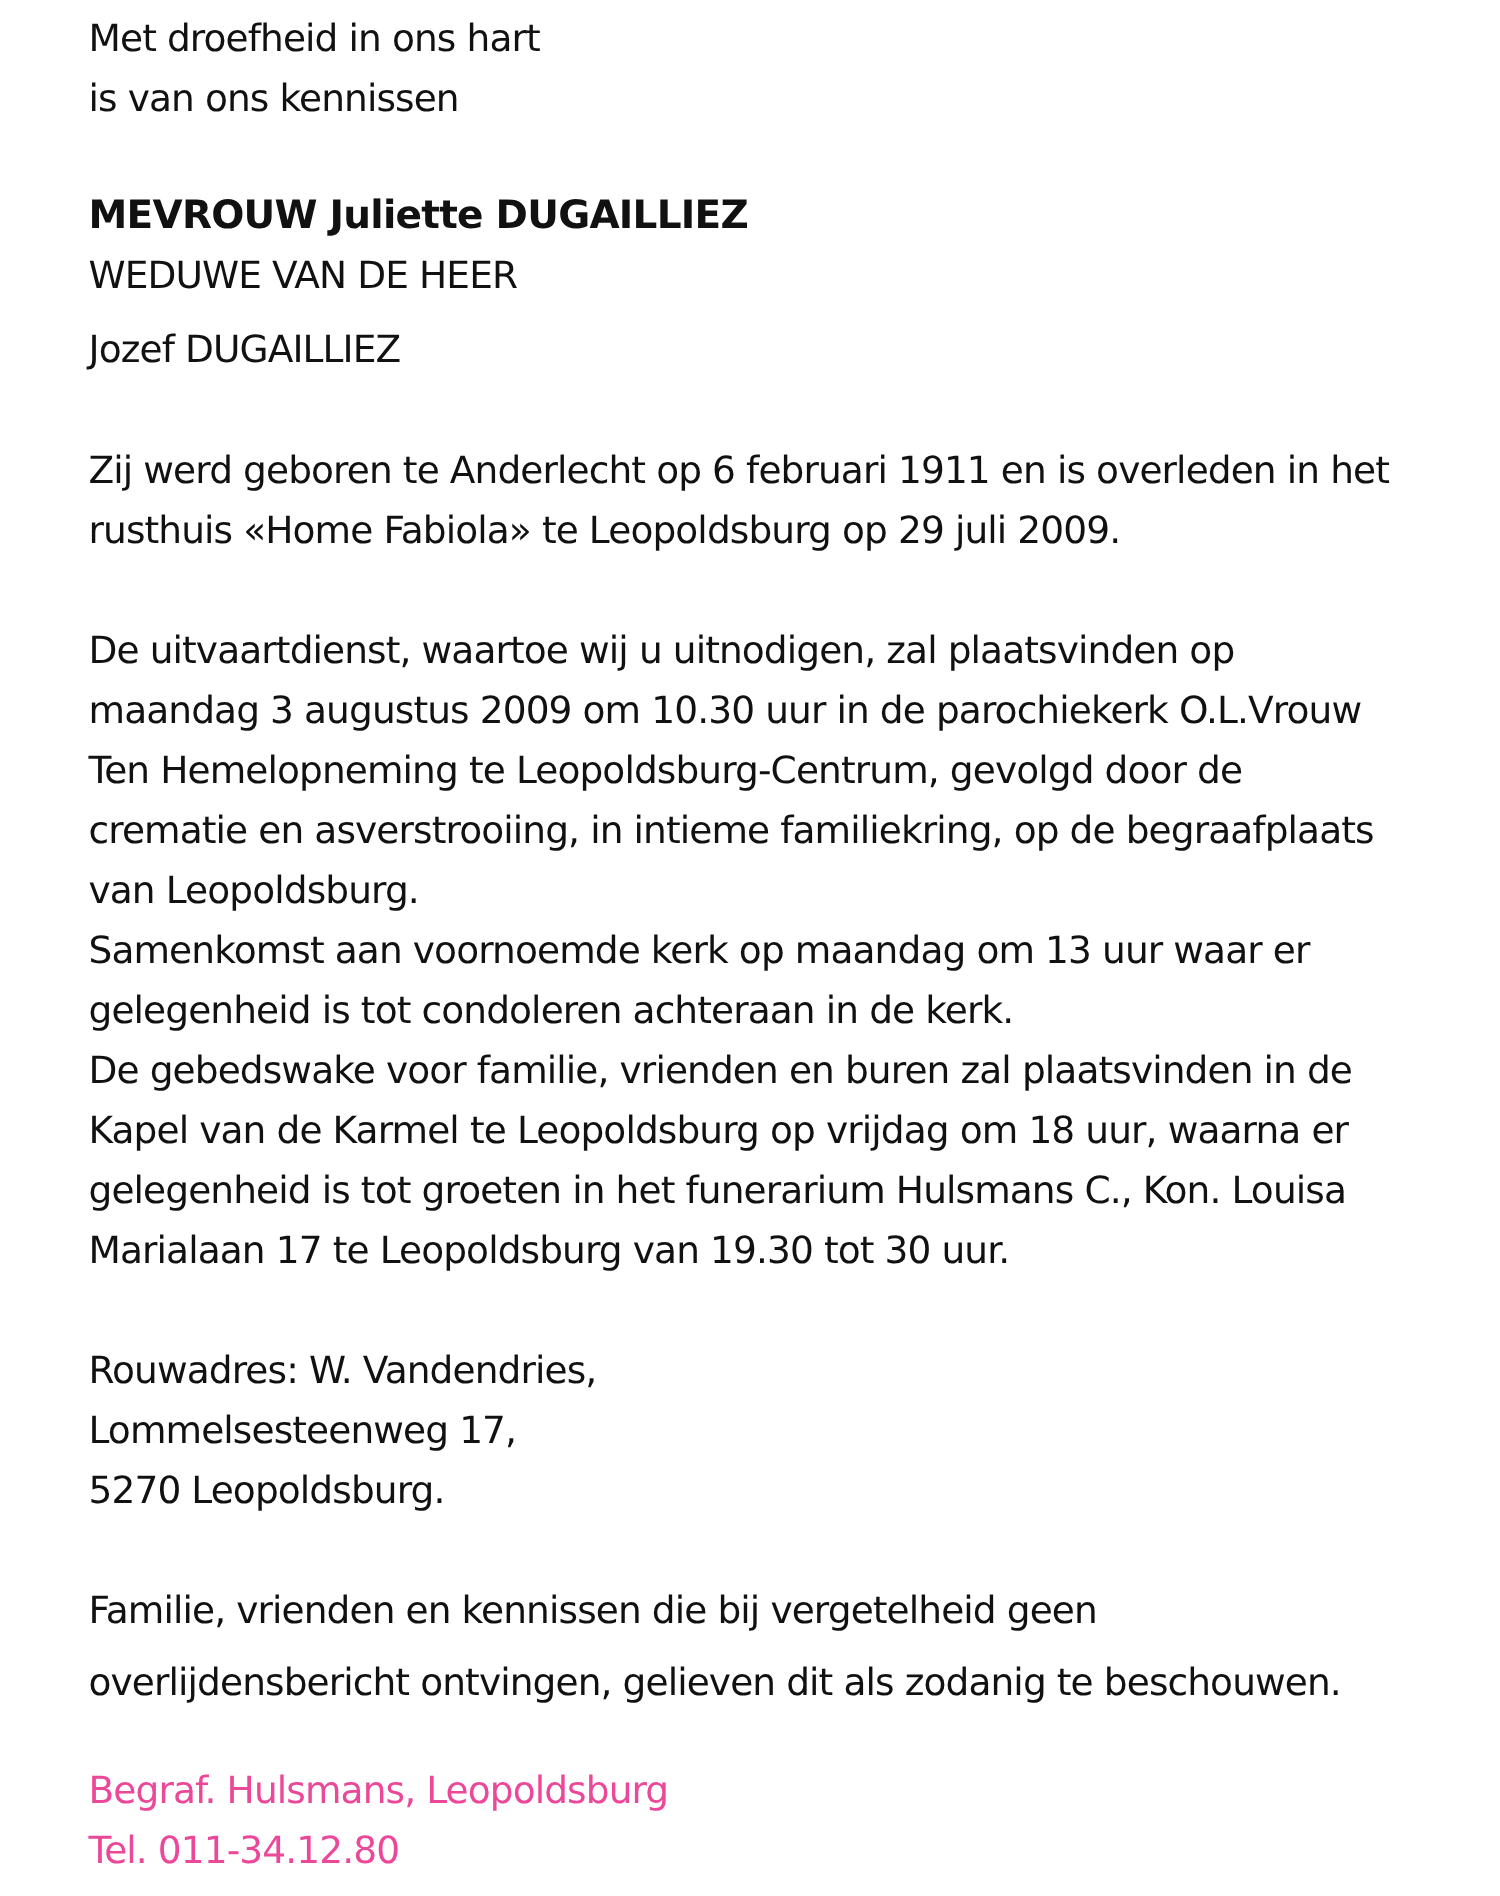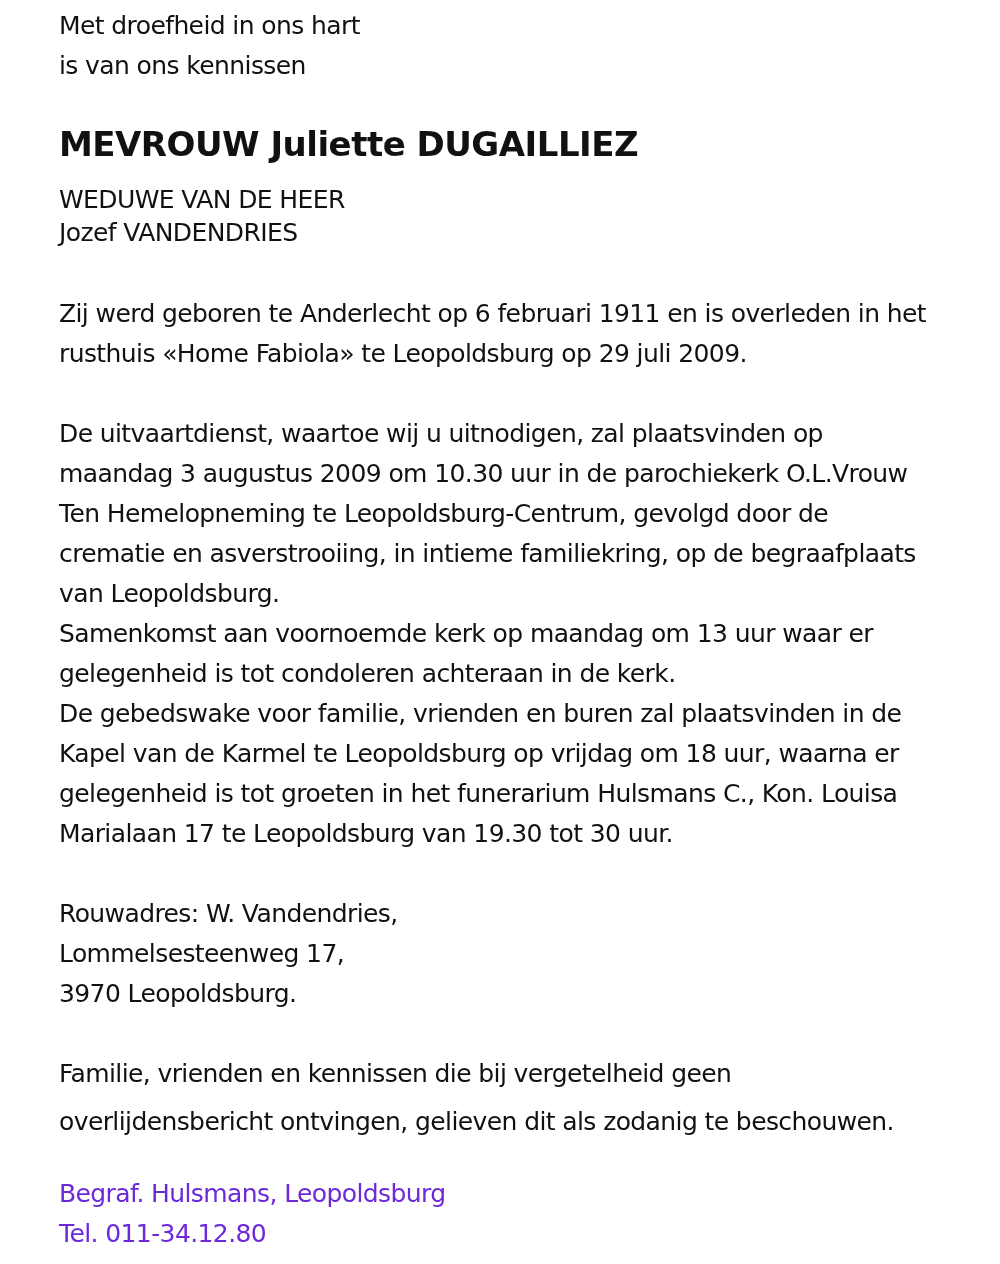--- a/index.html
+++ b/index.html
@@ -23,41 +23,41 @@
     .line {
       position: absolute;
       left: 11px;
       font-size: 25px;
       line-height: 40px;
       white-space: nowrap;
       letter-spacing: -0.6px;
     }
     .heading {
       font-weight: bold;
-      font-size: 34px;
+      font-size: 26px;
       letter-spacing: -0.5px;
     }
     .muted {
-      color: #6d28d9;
+      color: #ec4899;
     }
   </style>
 </head>
 <body>
 
 <div class="page">
 
   <div>
     <div class="line" style="top:6px">Met droefheid in ons hart</div>
     <div class="line" style="top:46px">is van ons kennissen</div>
   </div>
 
   <div>
     <div class="line heading" style="top:124px">MEVROUW Juliette DUGAILLIEZ</div>
-    <div class="line" style="top:180px">WEDUWE VAN DE HEER</div>
-    <div class="line" style="top:213px">Jozef VANDENDRIES</div>
+    <div class="line" style="top:164px">WEDUWE VAN DE HEER</div>
+    <div class="line" style="top:213px">Jozef DUGAILLIEZ</div>
   </div>
 
   <div>
     <div class="line" style="top:294px">Zij werd geboren te Anderlecht op 6 februari 1911 en is overleden in het</div>
     <div class="line" style="top:334px">rusthuis «Home Fabiola» te Leopoldsburg op 29 juli 2009.</div>
   </div>
 
   <div>
     <div class="line" style="top:414px">De uitvaartdienst, waartoe wij u uitnodigen, zal plaatsvinden op</div>
     <div class="line" style="top:454px">maandag 3 augustus 2009 om 10.30 uur in de parochiekerk O.L.Vrouw</div>
@@ -68,21 +68,21 @@
     <div class="line" style="top:654px">gelegenheid is tot condoleren achteraan in de kerk.</div>
     <div class="line" style="top:694px">De gebedswake voor familie, vrienden en buren zal plaatsvinden in de</div>
     <div class="line" style="top:734px">Kapel van de Karmel te Leopoldsburg op vrijdag om 18 uur, waarna er</div>
     <div class="line" style="top:774px">gelegenheid is tot groeten in het funerarium Hulsmans C., Kon. Louisa</div>
     <div class="line" style="top:814px">Marialaan 17 te Leopoldsburg van 19.30 tot 30 uur.</div>
   </div>
 
   <div>
     <div class="line" style="top:894px">Rouwadres: W. Vandendries,</div>
     <div class="line" style="top:934px">Lommelsesteenweg 17,</div>
-    <div class="line" style="top:974px">3970 Leopoldsburg.</div>
+    <div class="line" style="top:974px">5270 Leopoldsburg.</div>
   </div>
 
   <div>
     <div class="line" style="top:1054px">Familie, vrienden en kennissen die bij vergetelheid geen</div>
     <div class="line" style="top:1102px">overlijdensbericht ontvingen, gelieven dit als zodanig te beschouwen.</div>
   </div>
 
   <div>
     <div class="line muted" style="top:1174px">Begraf. Hulsmans, Leopoldsburg</div>
     <div class="line muted" style="top:1214px">Tel. 011-34.12.80</div>

